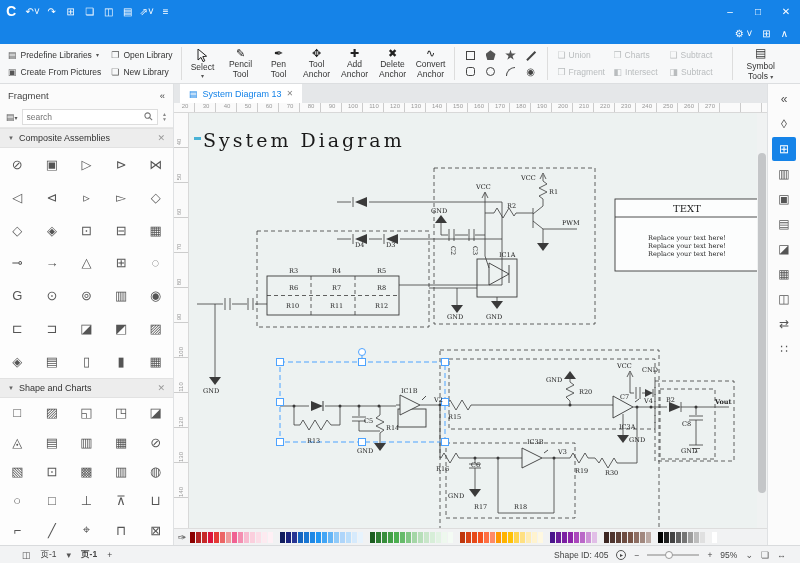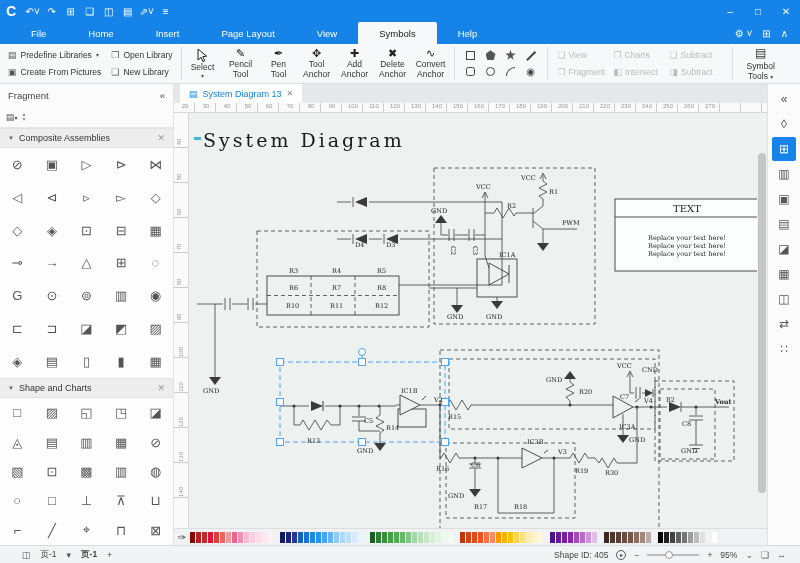--- a/index.html
+++ b/index.html
@@ -125,29 +125,20 @@
         <span class="qa-btn">≡</span>
       </div>
     <div class="win-ctl">
         <span>–</span>
         <span>□</span>
         <span>✕</span>
       </div>
   </div>
 
   <div id="menubar">
-    <div class="mtabs">
-        <span class="mtab">File</span>
-        <span class="mtab">Home</span>
-        <span class="mtab">Insert</span>
-        <span class="mtab">Page Layout</span>
-        <span class="mtab">View</span>
-        <span class="mtab active">Symbols</span>
-        <span class="mtab">Help</span>
-      </div>
     <div class="menu-right">
         <span>⚙ ˅</span>
         <span>⊞</span>
         <span>∧</span>
       </div>
   </div>
 
   <div id="ribbon">
     <div class="grp-lib">
         <div class="lib-btn">
@@ -236,21 +227,21 @@
           <span class="s-arc"></span>
         </div>
         <div class="shp">
           <span class="s-spiral">◉</span>
         </div>
       </div>
     <div class="rsep"></div>
     <div class="grp-bool">
         <div class="bool-btn">
           <span class="bico">❏</span>
-          <span>View</span>
+          <span>Union</span>
         </div>
         <div class="bool-btn">
           <span class="bico">❐</span>
           <span>Charts</span>
         </div>
         <div class="bool-btn">
           <span class="bico">❑</span>
           <span>Subtract</span>
         </div>
         <div class="bool-btn">
@@ -276,20 +267,27 @@
 
   <div id="main">
 
     <div id="sidebar">
       <div class="sb-head">
         <span>Fragment</span>
         <span>«</span>
       </div>
       <div class="sb-search">
         <span class="sb-libico">▤<span class="caret">▾</span></span>
+        <span class="sb-input">
+          <input placeholder="search" style="">
+          <svg width="9" height="9" viewBox="0 0 10 10">
+              <circle cx="4" cy="4" r="3" fill="none" stroke="#777" stroke-width="1.2"></circle>
+              <line x1="6.3" y1="6.3" x2="9" y2="9" stroke="#777" stroke-width="1.2"></line>
+            </svg>
+        </span>
         <span class="spin">
             <span>▲</span>
             <span>▼</span>
           </span>
       </div>
       <div class="sec-head">
         <span class="tri">▼</span>
         <span>Composite Assemblies</span>
         <span class="x">✕</span>
       </div>

